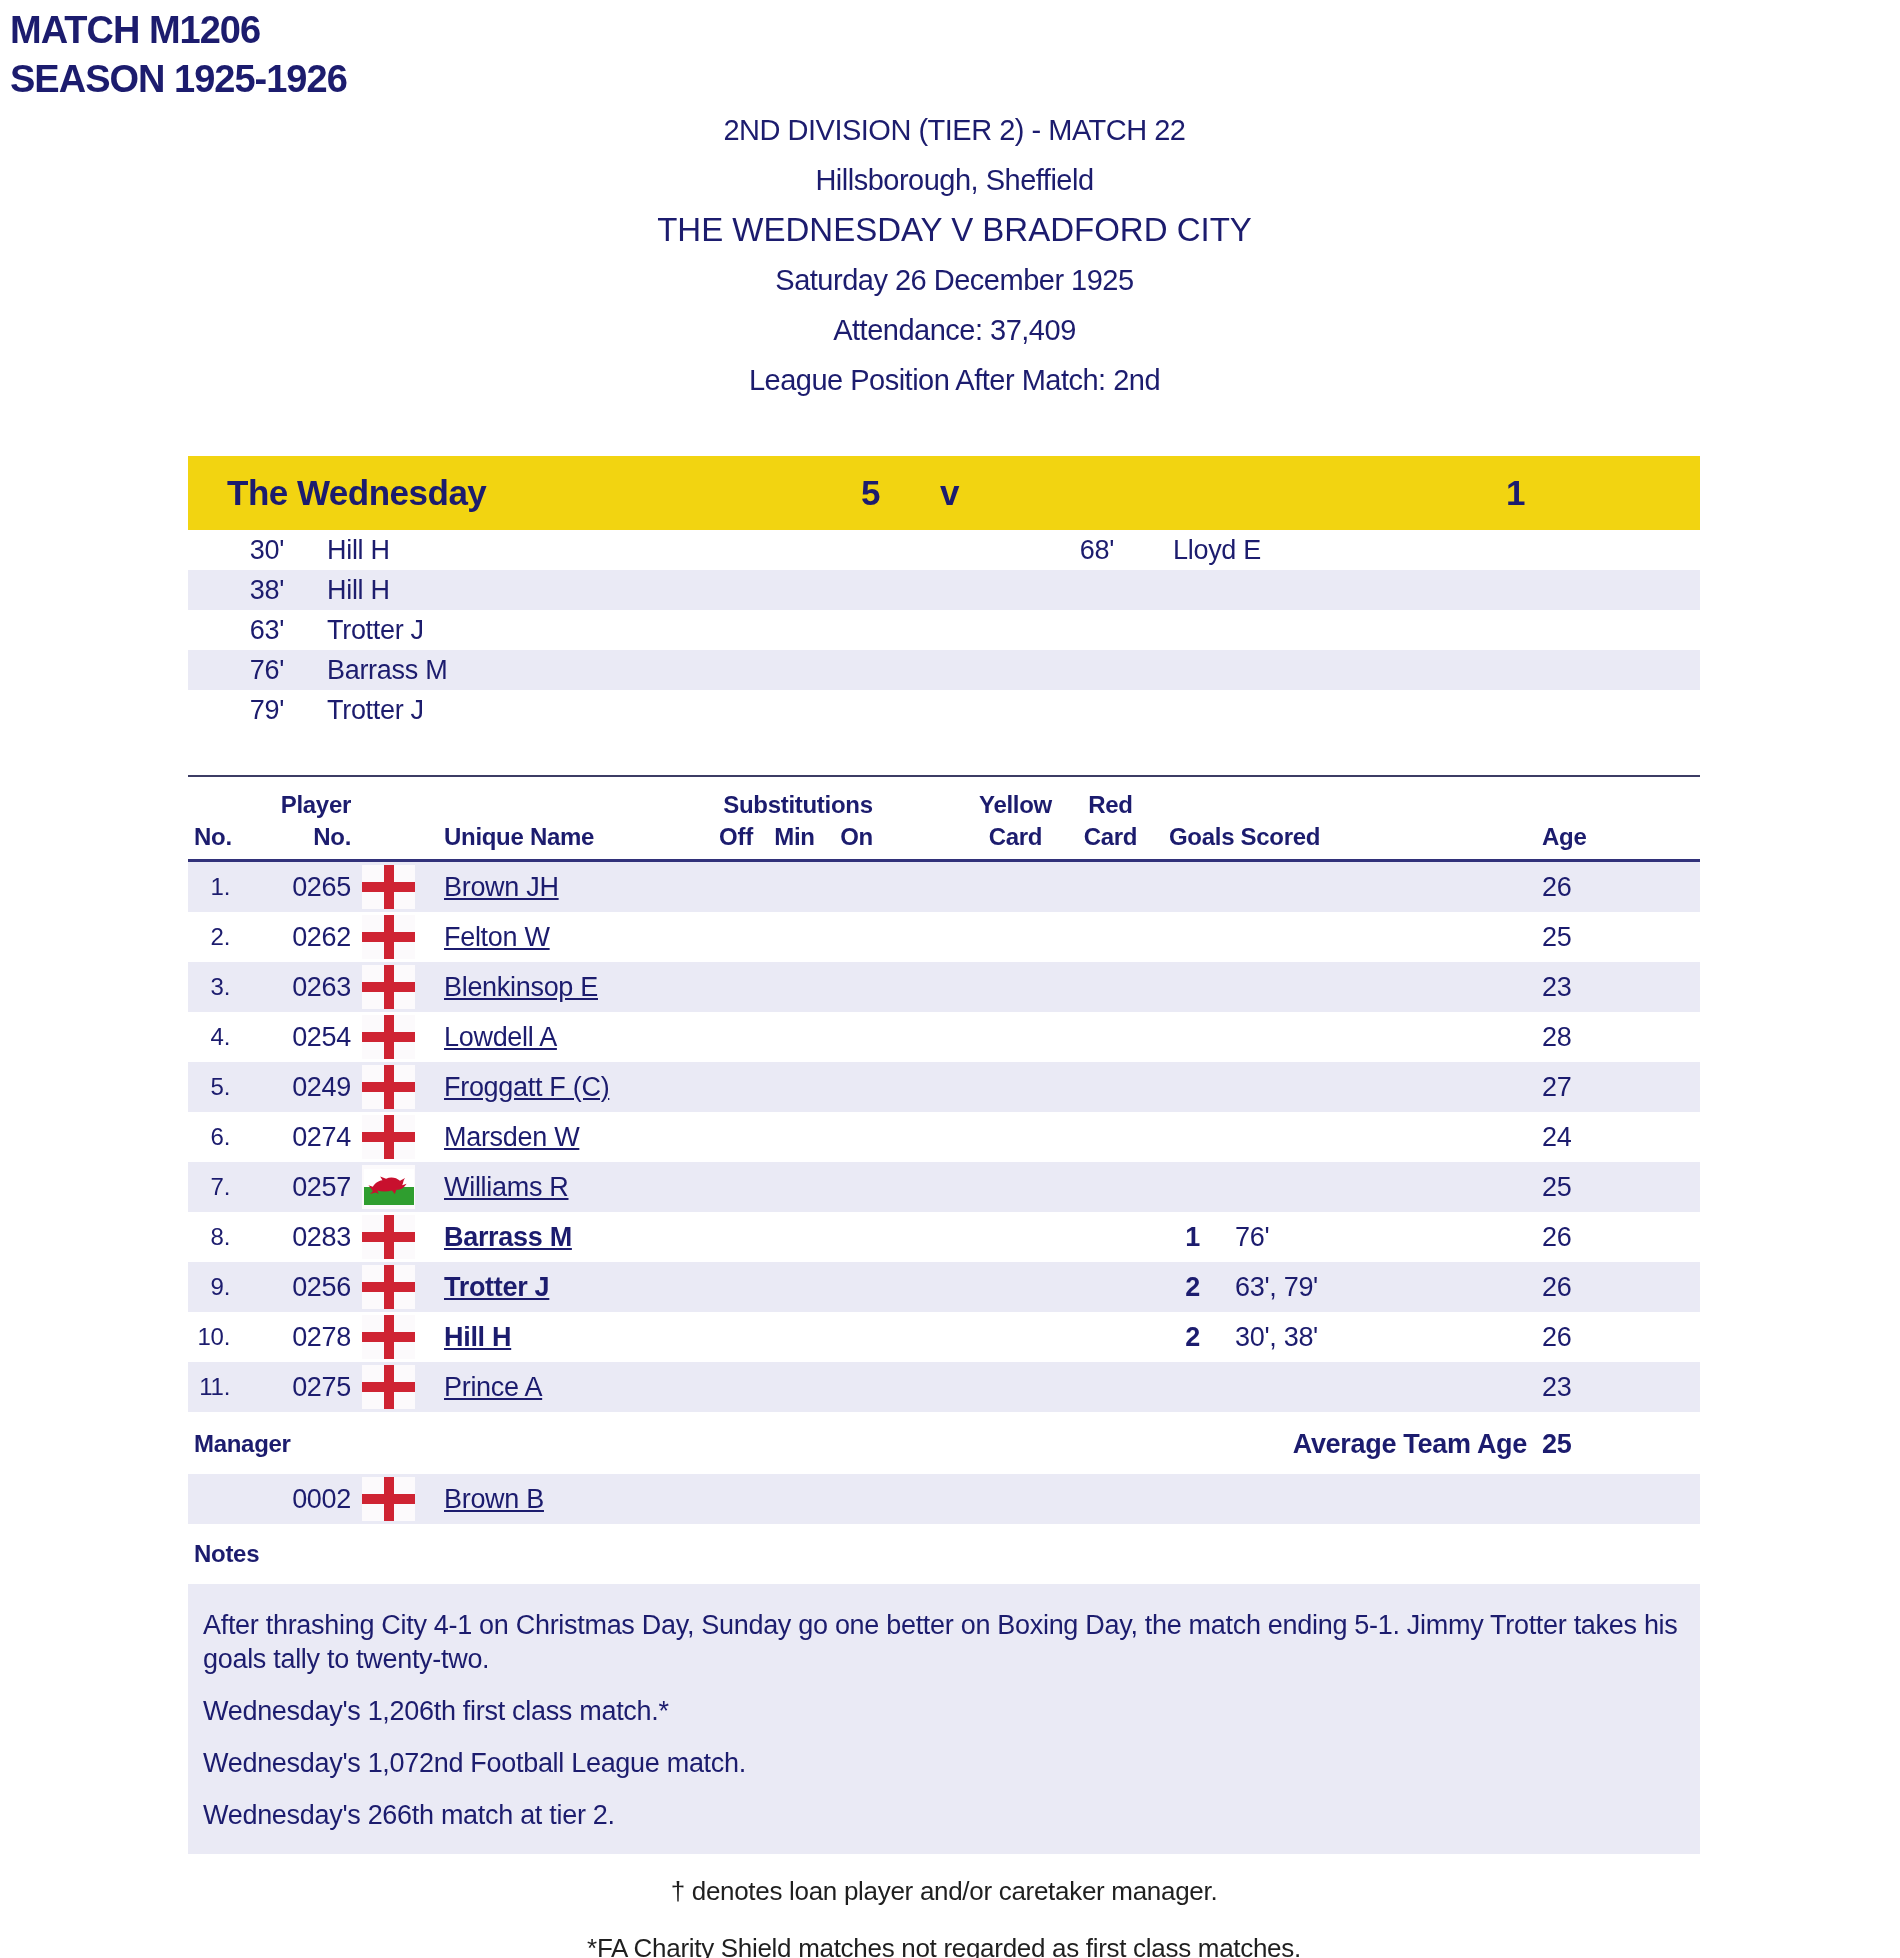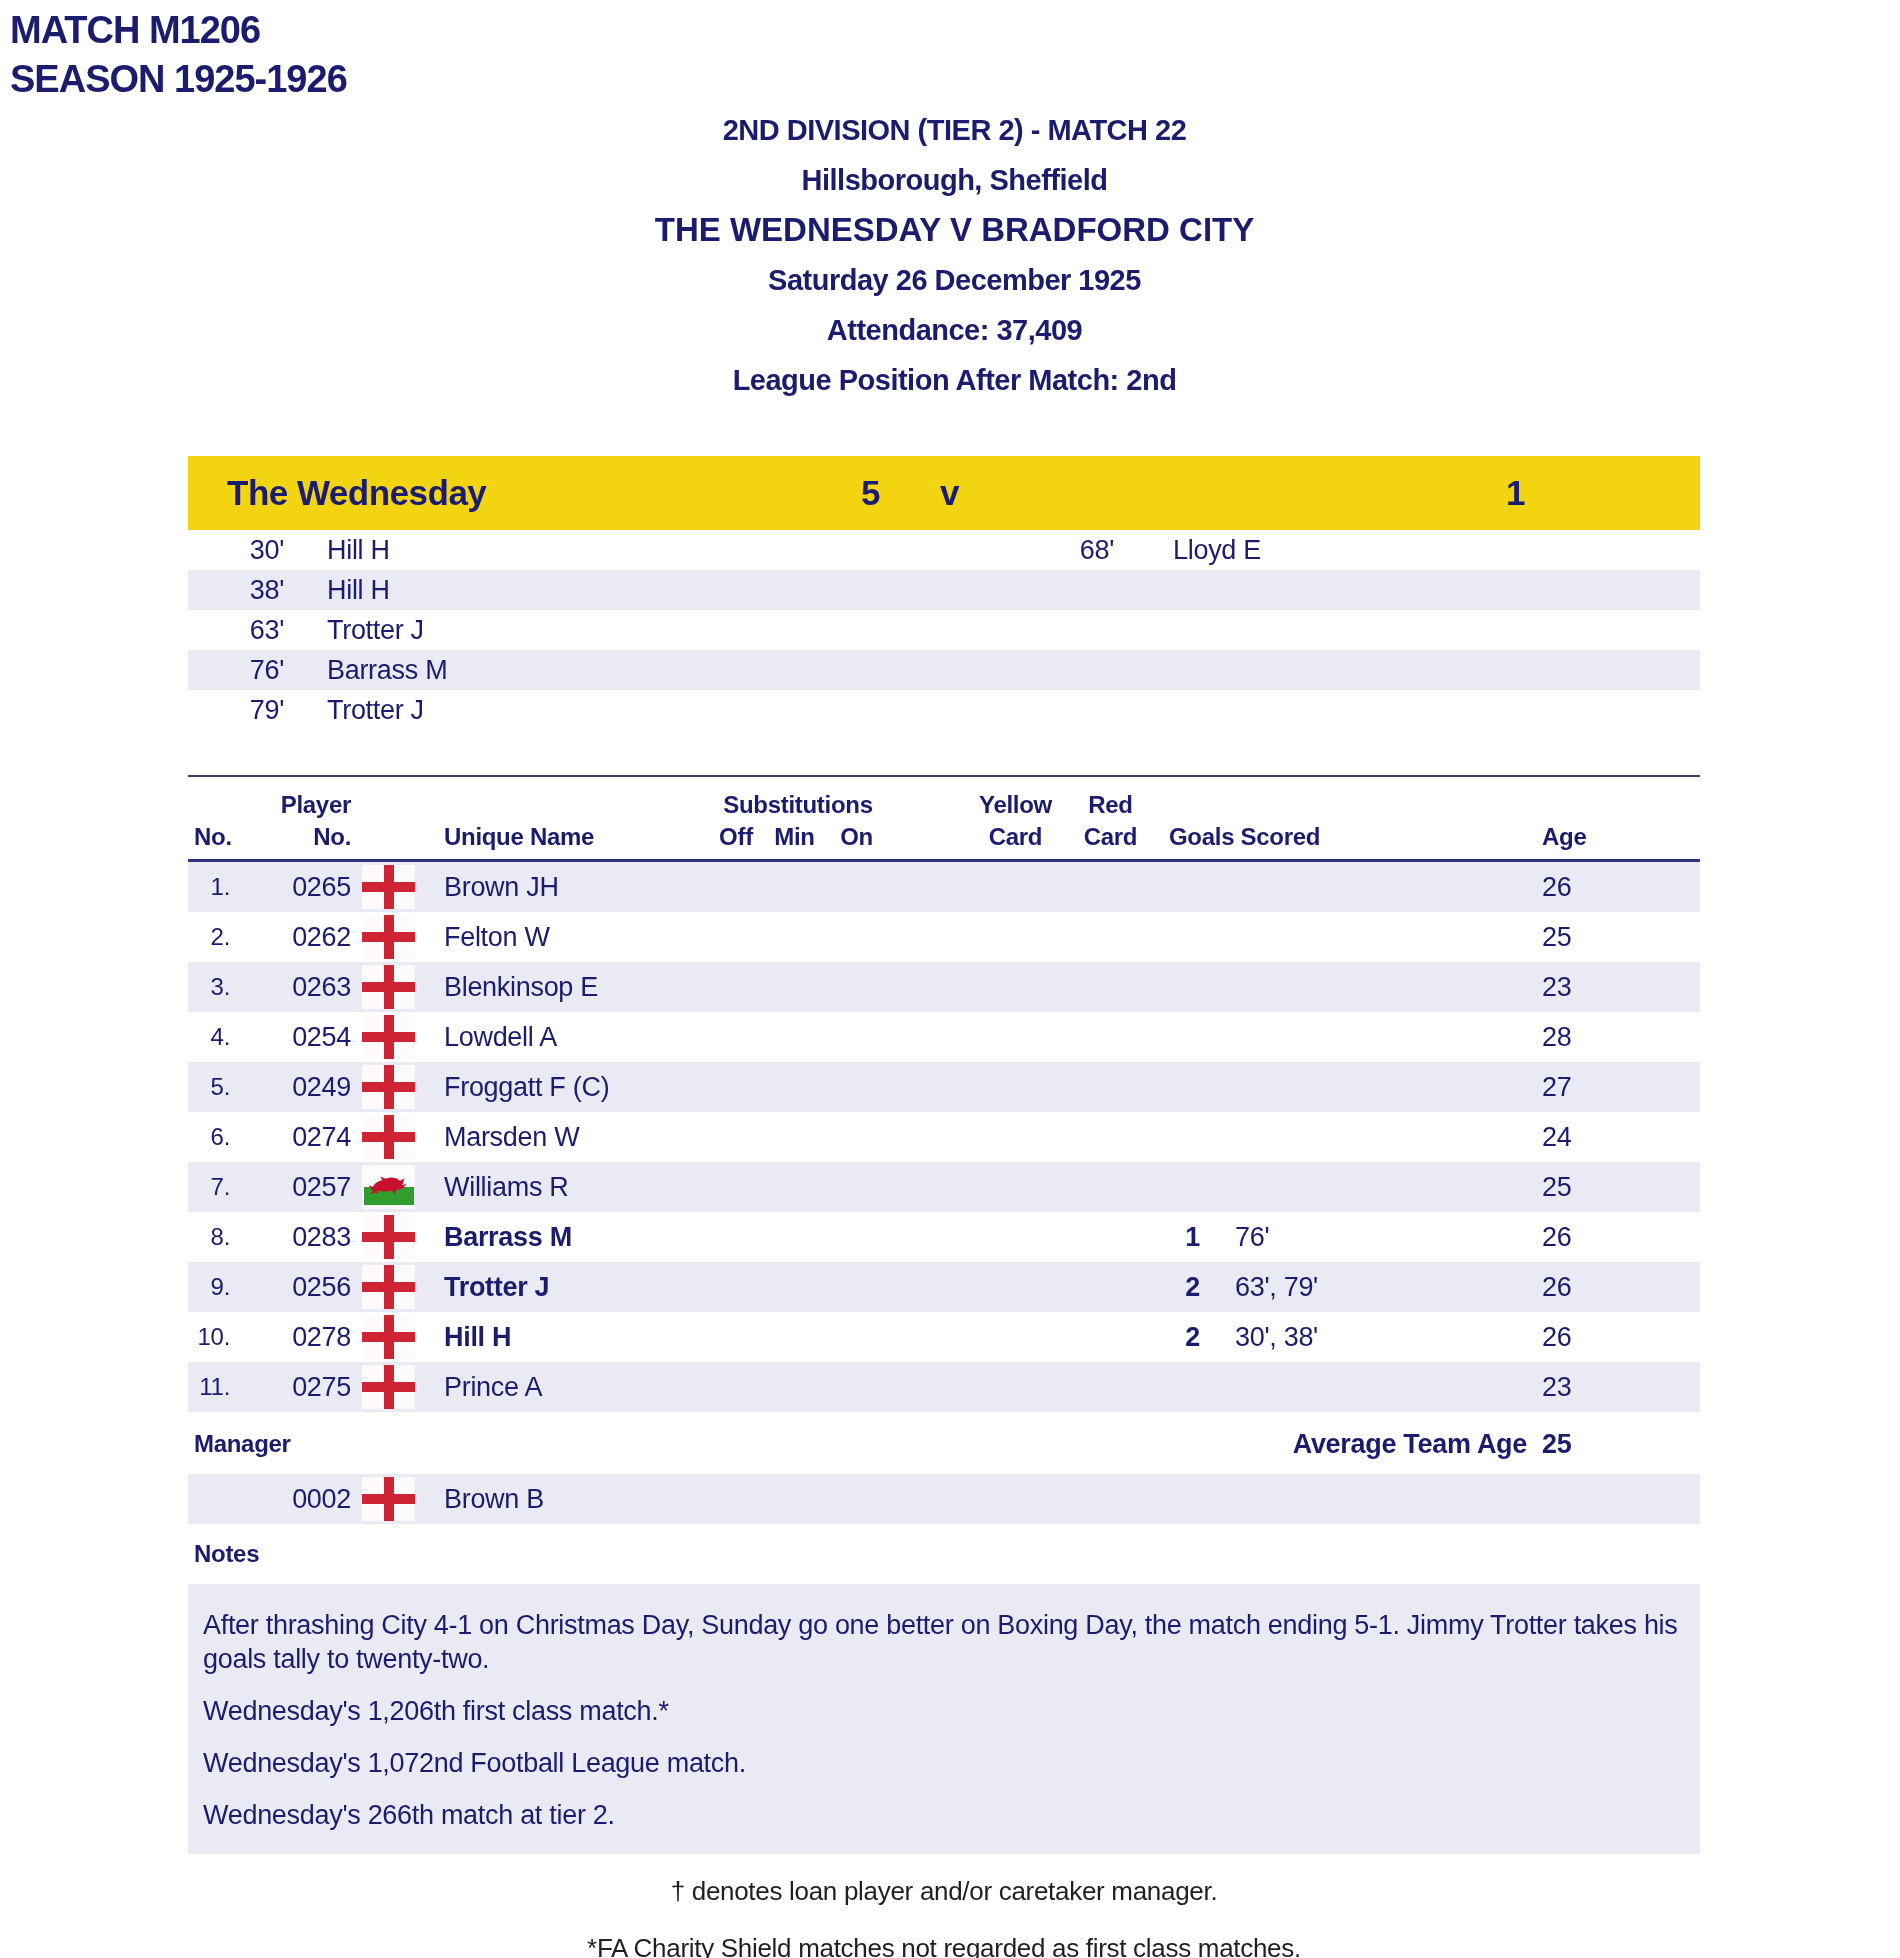--- a/index.html
+++ b/index.html
@@ -6,21 +6,21 @@
   html,body { width:1901px; height:1958px; background:#ffffff; overflow:hidden;
     font-family:"Liberation Sans", sans-serif; color:#1c1c6e; }
 
   
   .doc-title { position:absolute; top:6px; left:10px; font-size:38px; font-weight:bold;
     letter-spacing:-1px; line-height:49px; color:#1c1c6e; }
 
   
   .match-header { padding-top:105px; text-align:center; }
   .match-header .line { height:50px; display:flex; align-items:center; justify-content:center;
-    font-weight:bold; font-size:29px; letter-spacing:-0.5px;margin-left:8px; }
+    font-weight:normal; font-size:29px; letter-spacing:-0.5px;margin-left:8px; }
   .match-header .line.fixture { font-size:33px; letter-spacing:0; }
 
   
   .content { margin-left:188px; width:1512px; }
 
   
   .score-bar { margin-top:51px; height:74px; background:#f2d411; display:grid;
     grid-template-columns:653px 59px 99px 1fr 109px; align-items:center;
     font-size:35px; font-weight:bold; letter-spacing:-0.5px; }
   .score-bar .home-name { padding-left:39px; }
@@ -57,21 +57,21 @@
   .lineup-head .h-red    { grid-row:1; grid-column:10; text-align:center; }
   .lineup-head .h-rcard  { grid-row:2; grid-column:10; text-align:center; }
   .lineup-head .h-goals  { grid-row:2; grid-column:11 / span 3; padding-left:13px; }
   .lineup-head .h-age    { grid-row:2; grid-column:15; }
 
   .player-row { height:50px; align-items:center; font-size:27px; letter-spacing:-0.3px; }
   .player-rows .player-row:nth-child(odd) { background:#eaeaf5; }
   .player-row .c-num   { grid-column:1; text-align:right; font-size:24px; }
   .player-row .c-pno   { grid-column:2; text-align:right; }
   .player-row .c-flag  { grid-column:3; display:flex; justify-content:center; }
-  .player-row .c-name  { grid-column:4; padding-left:18px; }
+  .player-row .c-name  { grid-column:4; padding-left:18px;text-decoration:underline; }
   .player-row .c-goals { grid-column:11; text-align:right; font-weight:bold; }
   .player-row .c-times { grid-column:13; padding-left:35px; grid-column-start:12; grid-column-end:14; }
   .player-row .c-age   { grid-column:15; }
   .player-row [data-bold="true"] { font-weight:bold; }
 
   
   .flag-box { width:53px; height:44px; background:#fcfafc; position:relative;
     display:flex; align-items:center; justify-content:center; overflow:hidden; }
   .flag-box[data-flag="england"]::before { content:""; position:absolute; left:0; right:0;
     top:17px; height:10px; background:#cf2433; }

